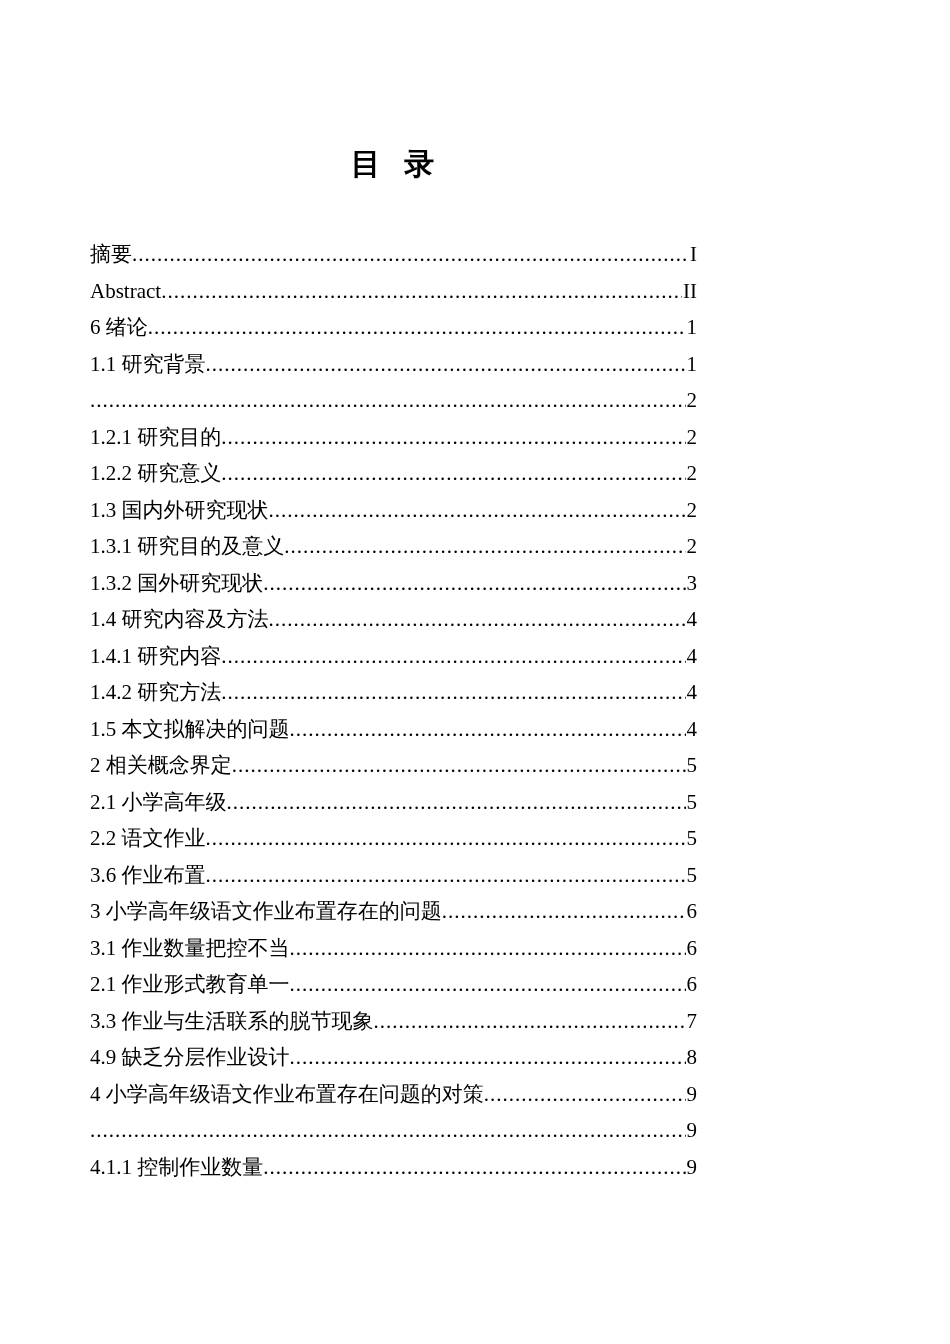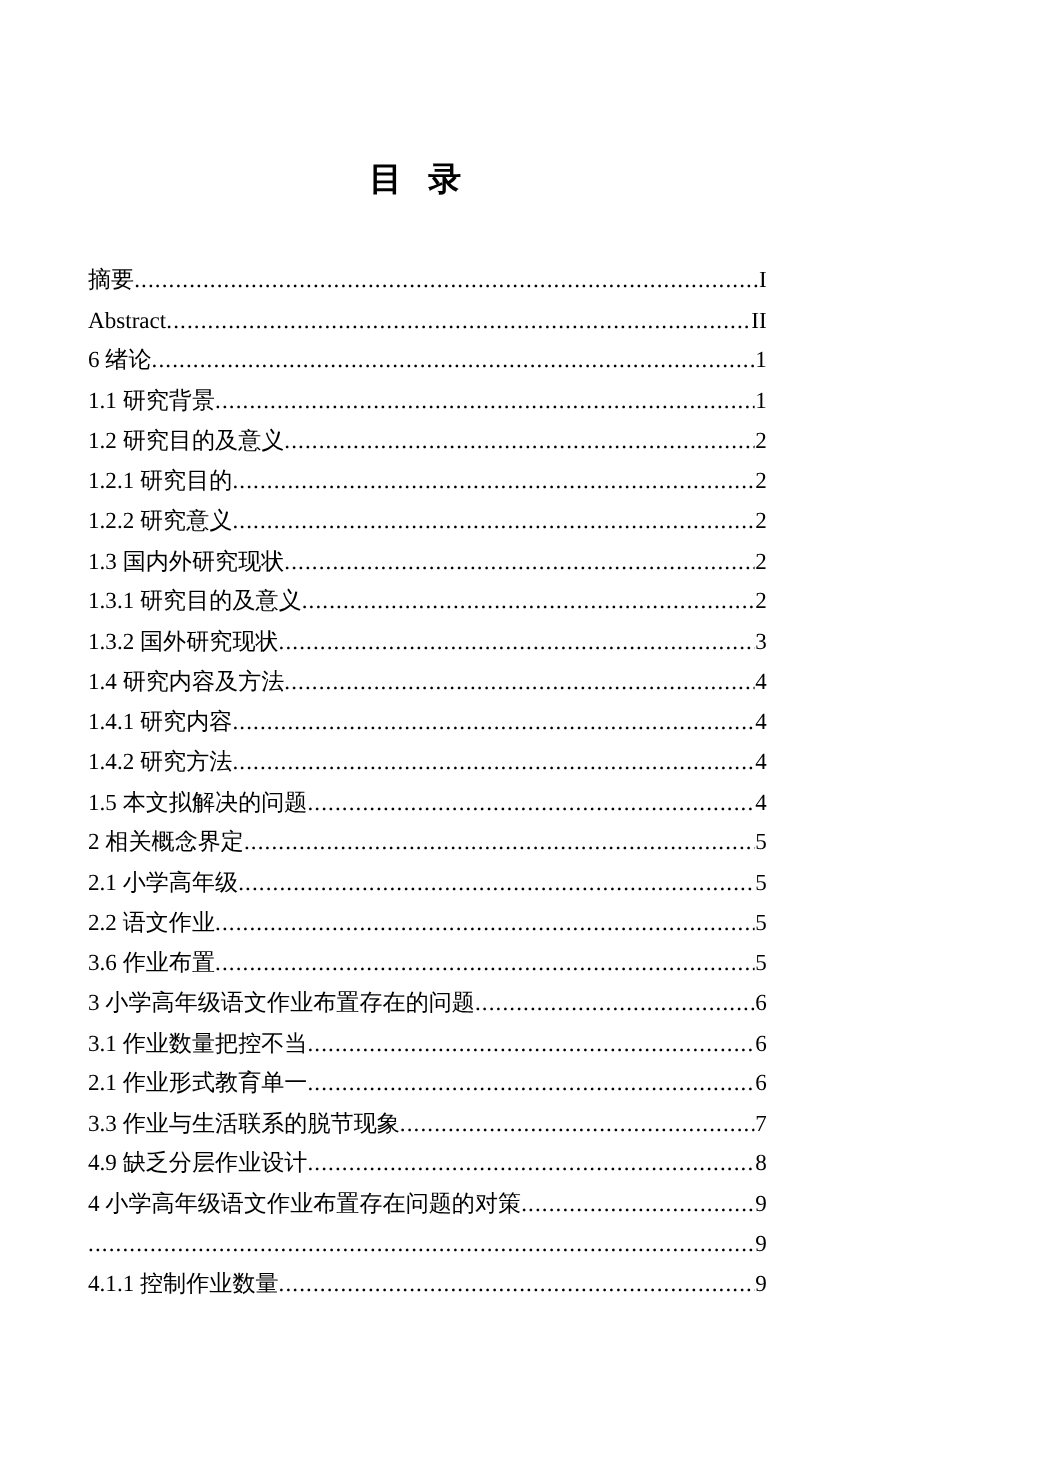--- a/index.html
+++ b/index.html
@@ -11,21 +11,21 @@
     width: 950px;
     height: 1344px;
     font-family: "Liberation Serif", "DejaVu Serif", serif;
     color: #000000;
     overflow: hidden;
   }
   .page {
     box-sizing: border-box;
     width: 790px;
     height: 1344px;
-    padding: 148px 93px 0 60px;
+    padding: 148px 93px 0 90px;
     background: #ffffff;
   }
   .toc-title {
     margin: 0;
     text-align: center;
     font-size: 30px;
     font-weight: bold;
     line-height: 32px;
     letter-spacing: 2px;
     word-spacing: 12px;
@@ -34,21 +34,20 @@
   .toc-list {
     margin-top: 56px;
   }
   .toc-entry {
     display: flex;
     align-items: center;
     font-size: 21px;
     height: 36.5px;
     line-height: 36.5px;
     overflow: hidden;
-    margin-left: 20px;
   }
   .toc-label {
     white-space: pre;
     flex: 0 0 auto;
   }
   .toc-dots {
     flex: 1 1 auto;
     overflow: hidden;
     white-space: nowrap;
     min-width: 12px;
@@ -85,21 +84,20 @@
       <span class="toc-label">6 绪论</span>
         <span class="toc-dots"></span>
         <span class="toc-page">1</span>
     </div>
     <div class="toc-entry">
       <span class="toc-label">1.1 研究背景</span>
         <span class="toc-dots"></span>
         <span class="toc-page">1</span>
     </div>
     <div class="toc-entry">
-      <span class="toc-label">1.2 研究目的及意义</span>
         <span class="toc-dots"></span>
         <span class="toc-page">2</span>
     </div>
     <div class="toc-entry">
       <span class="toc-label">1.2.1 研究目的</span>
         <span class="toc-dots"></span>
         <span class="toc-page">2</span>
     </div>
     <div class="toc-entry">
       <span class="toc-label">1.2.2 研究意义</span>

